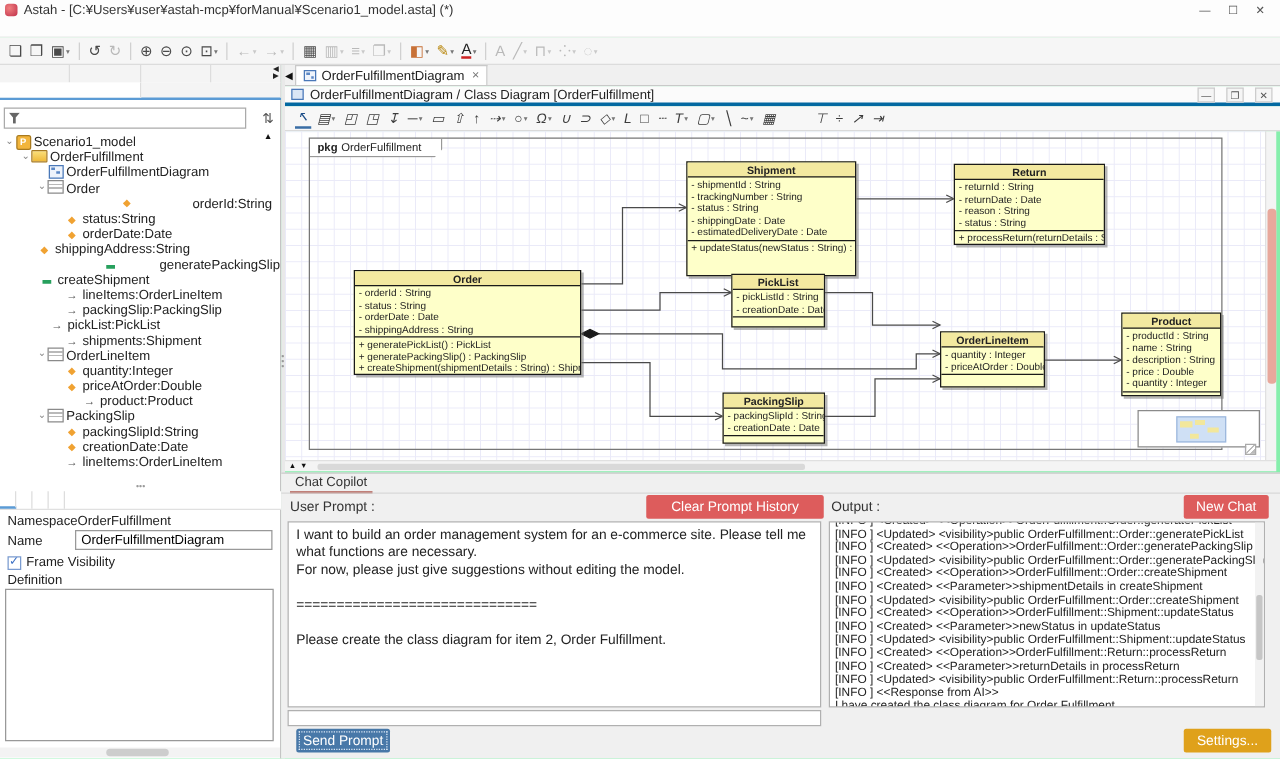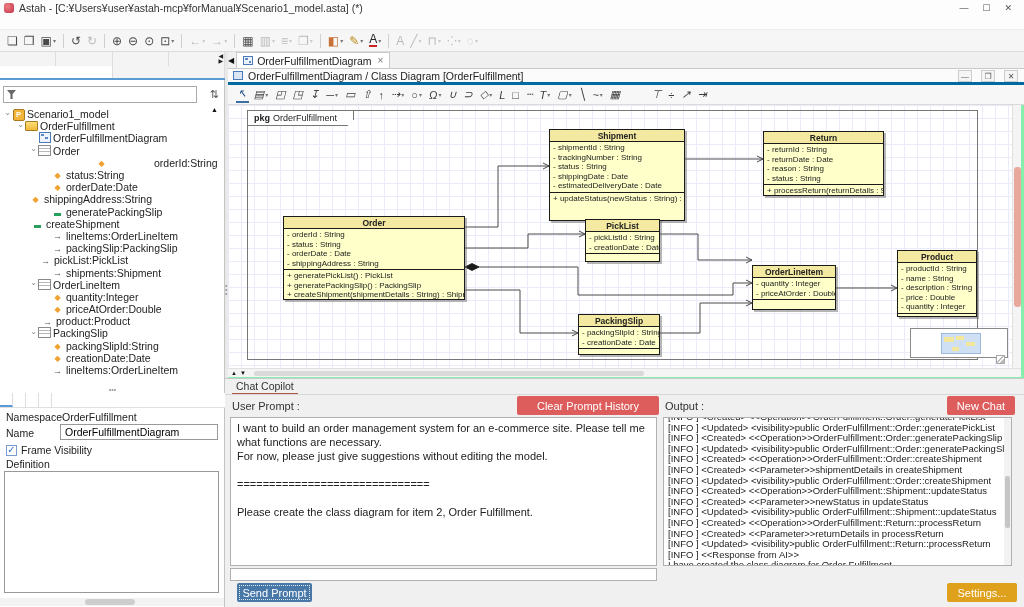--- a/index.html
+++ b/index.html
@@ -310,21 +310,21 @@
         <div class="tree-row" data-name="tree-item" data-icon="attribute" style="padding-left: 42px;">
           <span class="tw" data-name="expander-icon"></span>
           <span class="ticon" data-name="tree-item-icon"></span>
           <span class="tlabel" data-name="tree-item-label">orderDate:Date</span>
         </div>
         <div class="tree-row" data-name="tree-item" data-icon="attribute" style="padding-left: 20px;">
           <span class="tw" data-name="expander-icon"></span>
           <span class="ticon" data-name="tree-item-icon"></span>
           <span class="tlabel" data-name="tree-item-label">shippingAddress:String</span>
         </div>
-        <div class="tree-row" data-name="tree-item" data-icon="operation" style="padding-left: 42px;">
+        <div class="tree-row" data-name="tree-item" data-icon="operation" style="padding-left: 42px; justify-content: space-between;">
           <span class="tw" data-name="expander-icon"></span>
           <span class="ticon" data-name="tree-item-icon"></span>
           <span class="tlabel" data-name="tree-item-label">generatePackingSlip</span>
         </div>
         <div class="tree-row" data-name="tree-item" data-icon="operation" style="padding-left: 22px;">
           <span class="tw" data-name="expander-icon"></span>
           <span class="ticon" data-name="tree-item-icon"></span>
           <span class="tlabel" data-name="tree-item-label">createShipment</span>
         </div>
         <div class="tree-row" data-name="tree-item" data-icon="association" style="padding-left: 42px;">
@@ -355,21 +355,21 @@
         <div class="tree-row" data-name="tree-item" data-icon="attribute" style="padding-left: 42px;">
           <span class="tw" data-name="expander-icon"></span>
           <span class="ticon" data-name="tree-item-icon"></span>
           <span class="tlabel" data-name="tree-item-label">quantity:Integer</span>
         </div>
         <div class="tree-row" data-name="tree-item" data-icon="attribute" style="padding-left: 42px;">
           <span class="tw" data-name="expander-icon"></span>
           <span class="ticon" data-name="tree-item-icon"></span>
           <span class="tlabel" data-name="tree-item-label">priceAtOrder:Double</span>
         </div>
-        <div class="tree-row" data-name="tree-item" data-icon="association" style="padding-left: 32px;">
+        <div class="tree-row" data-name="tree-item" data-icon="association" style="padding-left: 56px;">
           <span class="tw" data-name="expander-icon"></span>
           <span class="ticon" data-name="tree-item-icon"></span>
           <span class="tlabel" data-name="tree-item-label">product:Product</span>
         </div>
         <div class="tree-row" data-name="tree-item" data-icon="class" data-expander="true" style="padding-left: 29px;">
           <span class="tw" data-name="expander-icon"></span>
           <span class="ticon" data-name="tree-item-icon"></span>
           <span class="tlabel" data-name="tree-item-label">PackingSlip</span>
         </div>
         <div class="tree-row" data-name="tree-item" data-icon="attribute" style="padding-left: 42px;">

